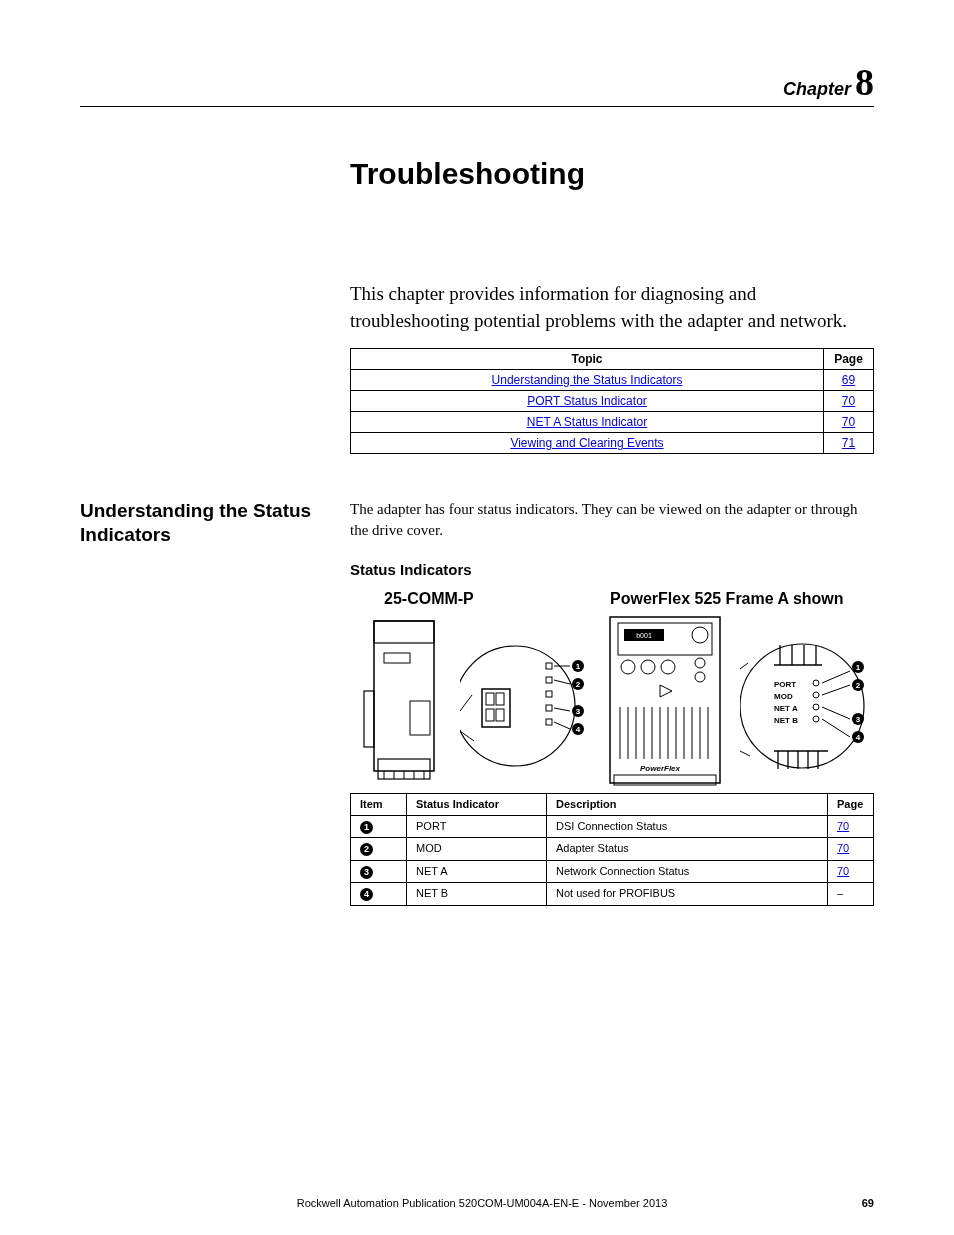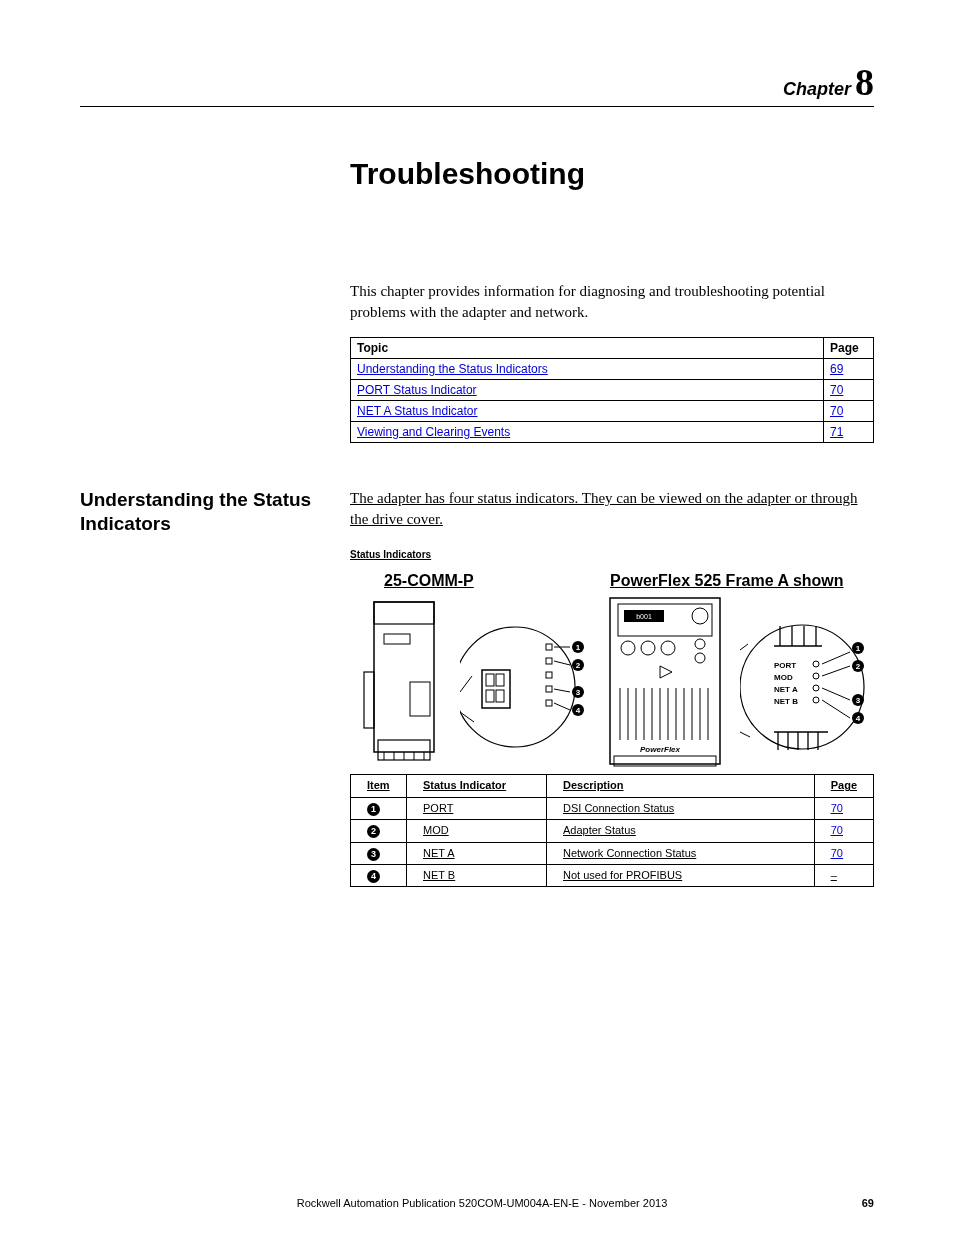--- a/index.html
+++ b/index.html
@@ -36,36 +36,36 @@
   }
   .main-title {
     font-family: Arial, Helvetica, sans-serif;
     font-weight: bold;
     font-size: 30px;
     margin-left: 270px;
     margin-bottom: 90px;
   }
   .intro {
     margin-left: 270px;
-    font-size: 15px;
+    font-size: 19px;
     line-height: 1.4;
     margin-bottom: 14px;
   }
   
   table.toc {
     margin-left: 270px;
     width: 524px;
     border-collapse: collapse;
     font-family: Arial, Helvetica, sans-serif;
     font-size: 12px;
   }
   table.toc th, table.toc td {
     border: 1px solid #000;
     padding: 3px 6px;
-    text-align: left;
+    text-align: center;
     vertical-align: middle;
   }
   table.toc th {
     font-weight: bold;
     background: #fff;
   }
   table.toc td a {
     color: #0000d8;
     text-decoration: underline;
   }
@@ -81,26 +81,25 @@
     font-family: Arial, Helvetica, sans-serif;
     font-weight: bold;
     font-size: 19px;
     line-height: 1.25;
     padding-right: 20px;
   }
   .sec-body {
     flex: 1;
     font-size: 15px;
     line-height: 1.4;
-    text-decoration: underline;
   }
   .figure-title {
     font-family: Arial, Helvetica, sans-serif;
     font-weight: bold;
-    font-size: 10px;
+    font-size: 15px;
     margin-top: 18px;
     margin-bottom: 8px;
   }
   .figure-caps {
     display: flex;
     font-family: Arial, Helvetica, sans-serif;
     font-weight: bold;
     font-size: 16px;
   }
   .figure-caps .cap1 { width: 260px; padding-left: 34px;}
@@ -125,21 +124,21 @@
   
   table.ind {
     width: 524px;
     border-collapse: collapse;
     font-family: Arial, Helvetica, sans-serif;
     font-size: 11px;
     margin-top: 2px;
   }
   table.ind th, table.ind td {
     border: 1px solid #000;
-    padding: 3px 16px;
+    padding: 3px 9px;
     text-align: left;
     vertical-align: middle;
   }
   table.ind th { font-weight: bold; }
   table.ind td a { color: #0000d8; text-decoration: underline; }
   .col-item { width: 56px; }
   .col-si   { width: 140px; }
   .col-desc { }
   .col-pg   { width: 46px; }
   .bullet-num {

